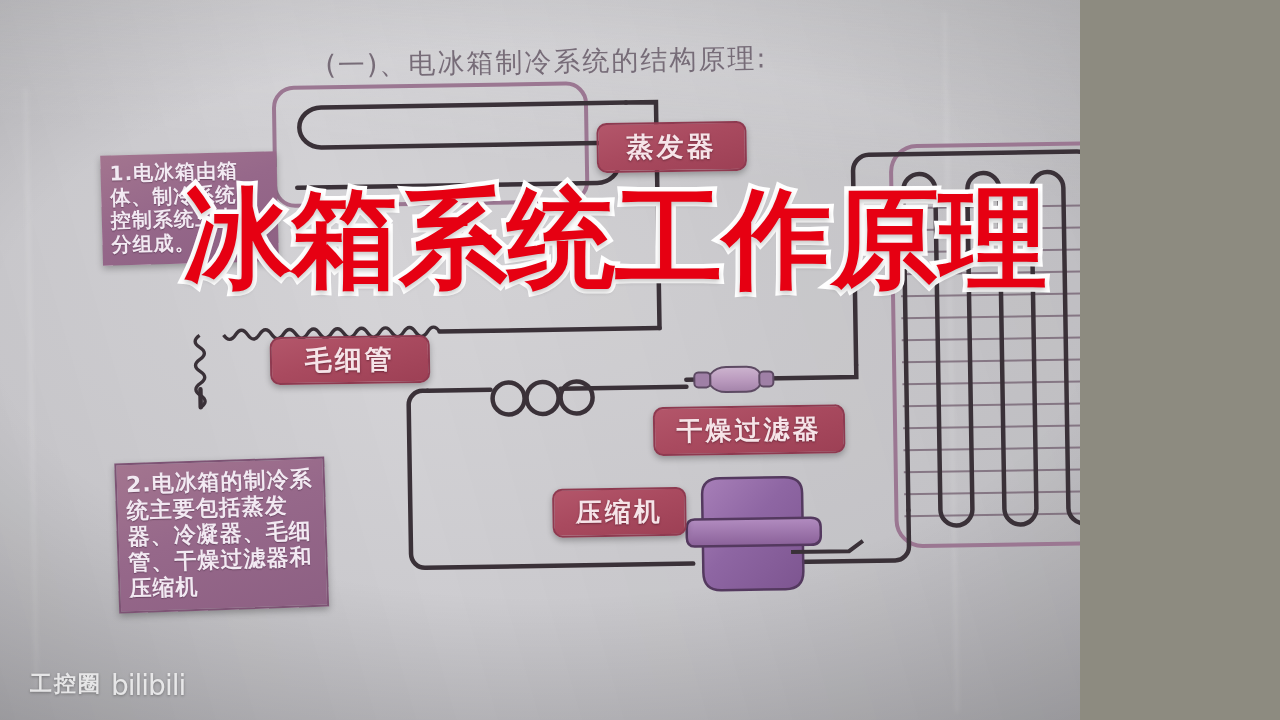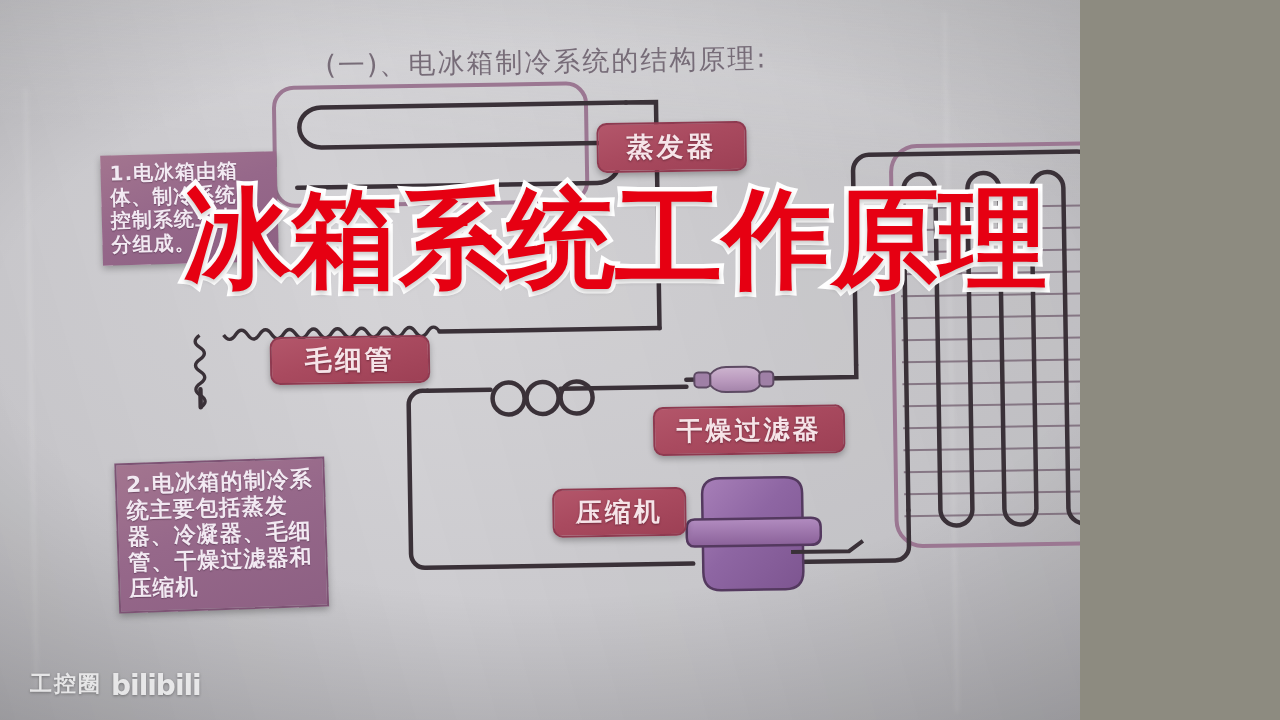--- a/index.html
+++ b/index.html
@@ -103,21 +103,21 @@
   }
 
   
   .watermark{
     position:absolute;left:30px;bottom:18px;
     display:flex;align-items:flex-start;gap:9px;
     opacity:.72;
   }
   .wm-text{color:#ffffff;font-size:22px;font-weight:700;letter-spacing:2px;
            text-shadow:0 1px 3px rgba(0,0,0,.45);}
-  .wm-logo{color:#ffffff;font-size:28px;font-weight:700;letter-spacing:-1px;
+  .wm-logo{color:#ffffff;font-size:28px;font-weight:400;letter-spacing:-1px;
            text-shadow:0 1px 3px rgba(0,0,0,.45);font-family:"DejaVu Sans",sans-serif;}
 
   svg.diagram{position:absolute;left:0;top:0;width:1280px;height:720px;}
 </style>
 </head>
 <body>
 
 <div id="stage">
 
   <div class="mat"></div>

